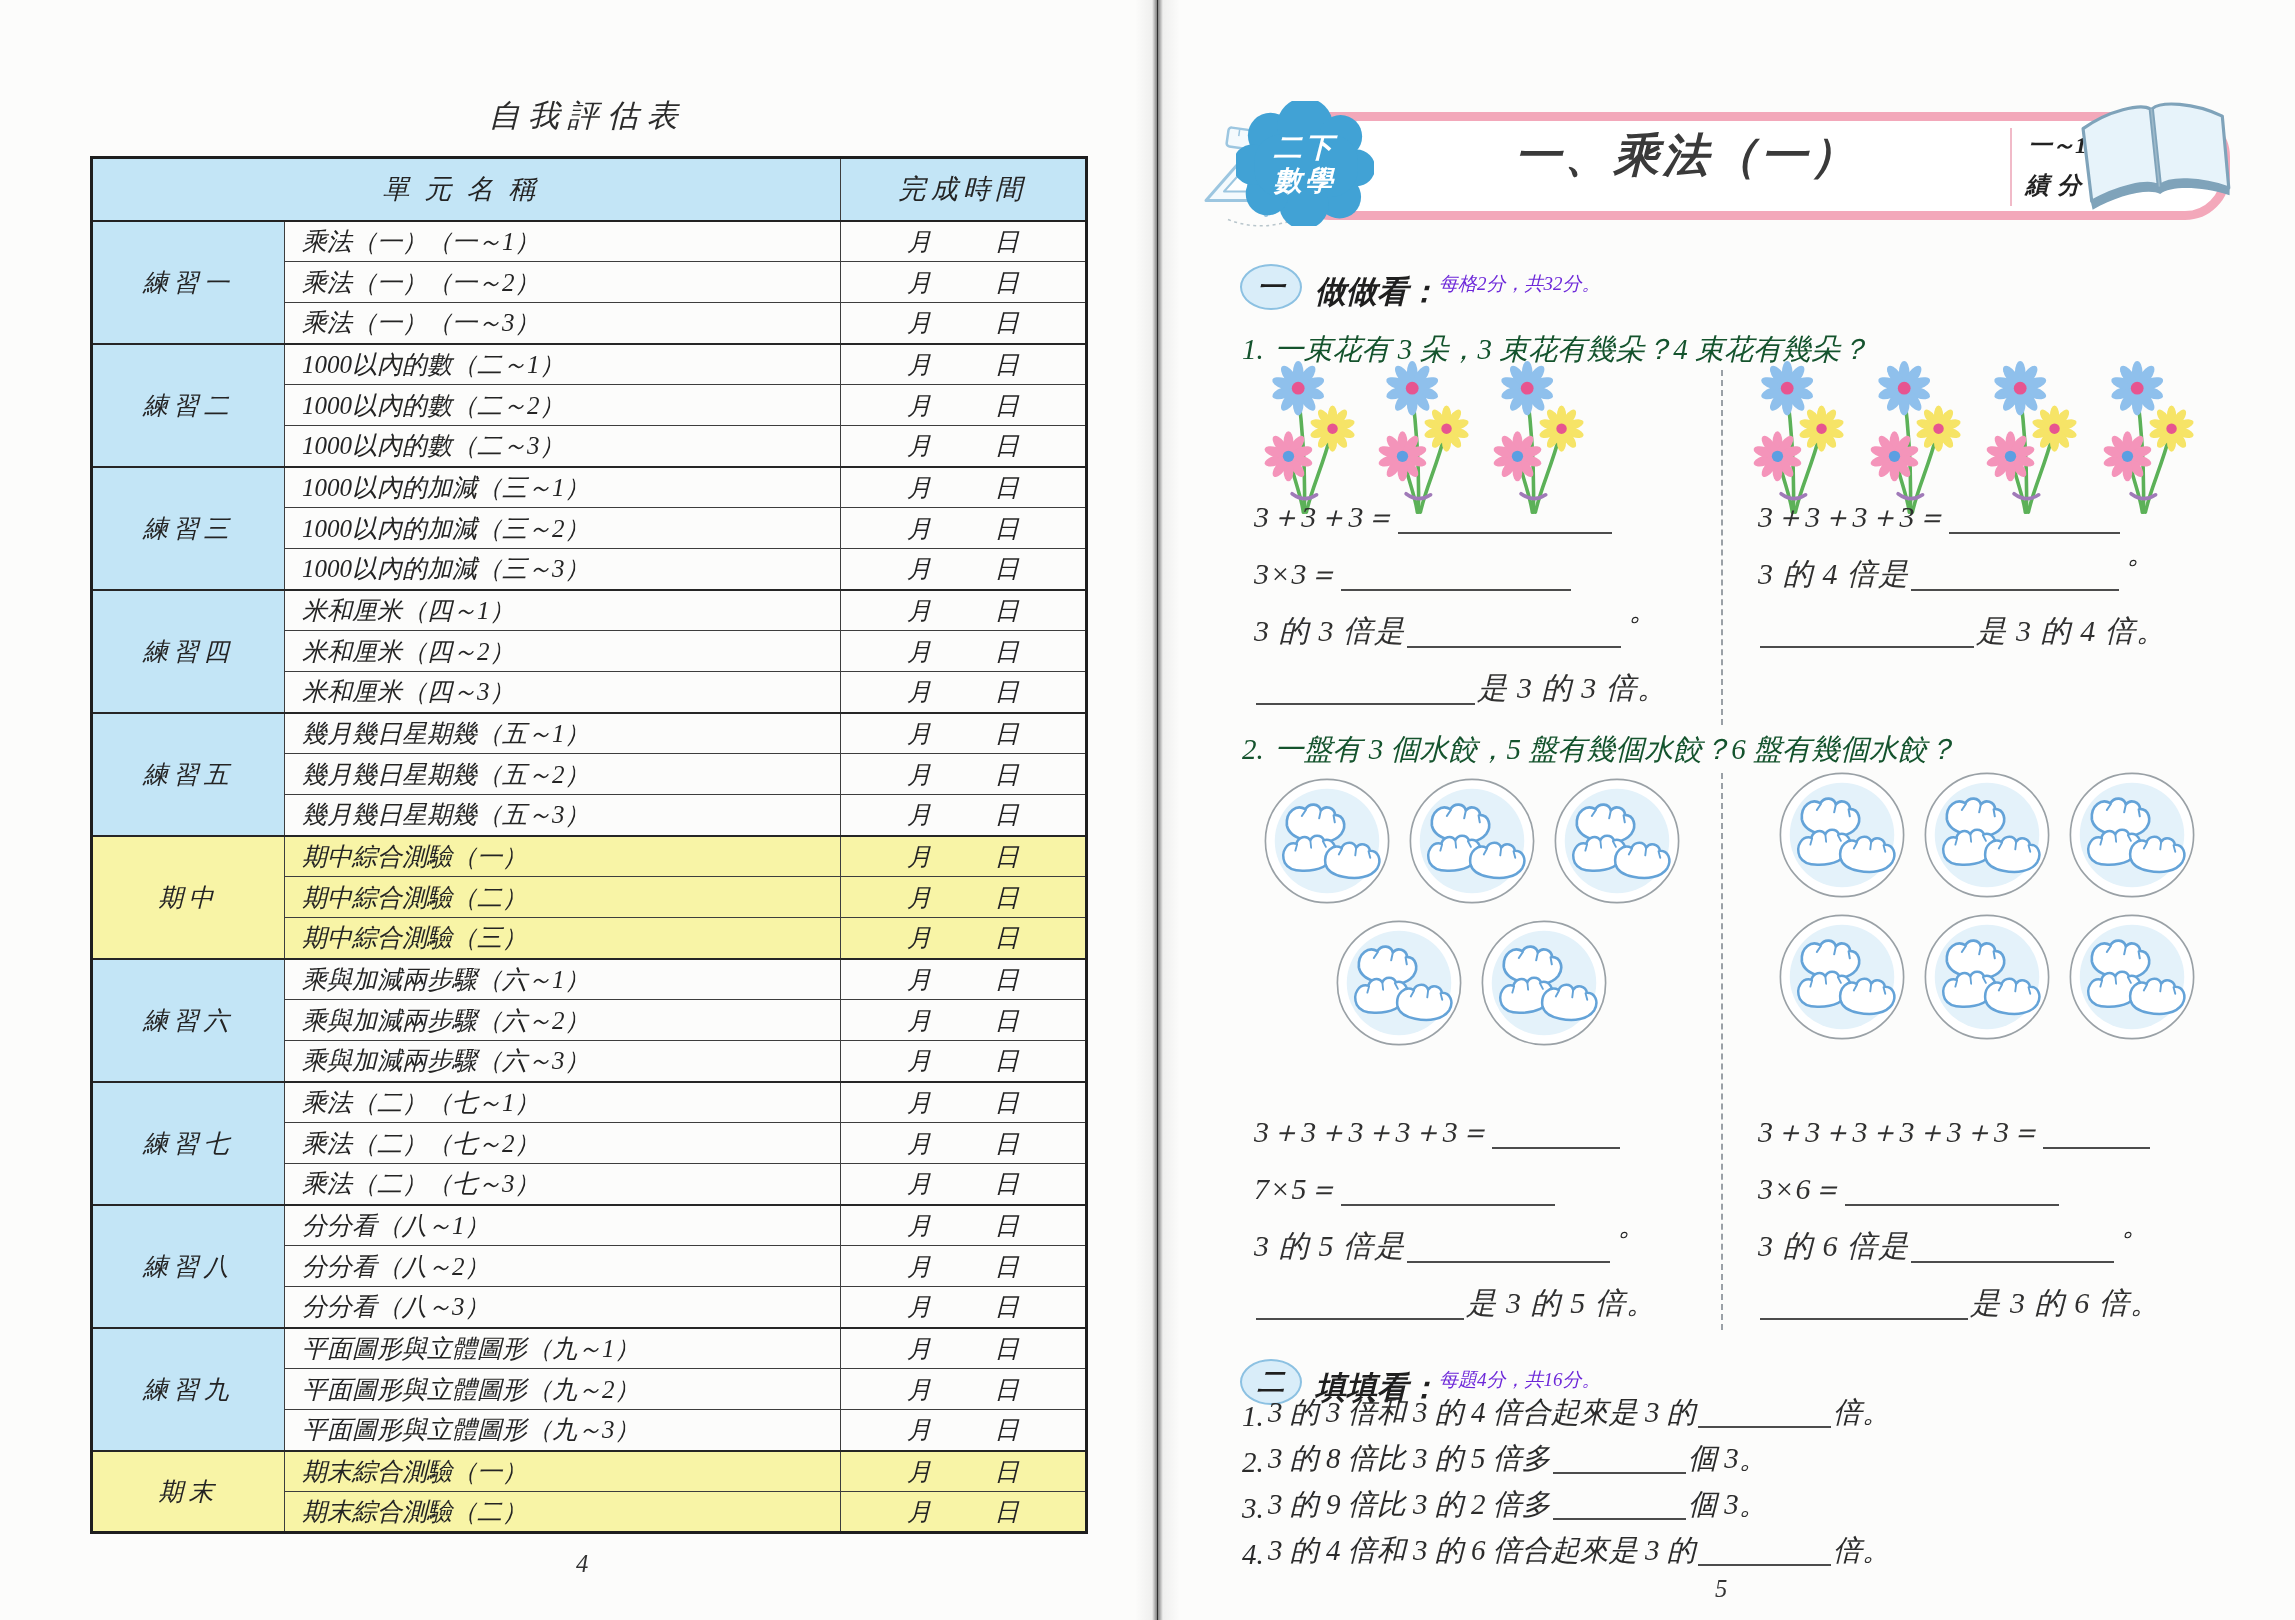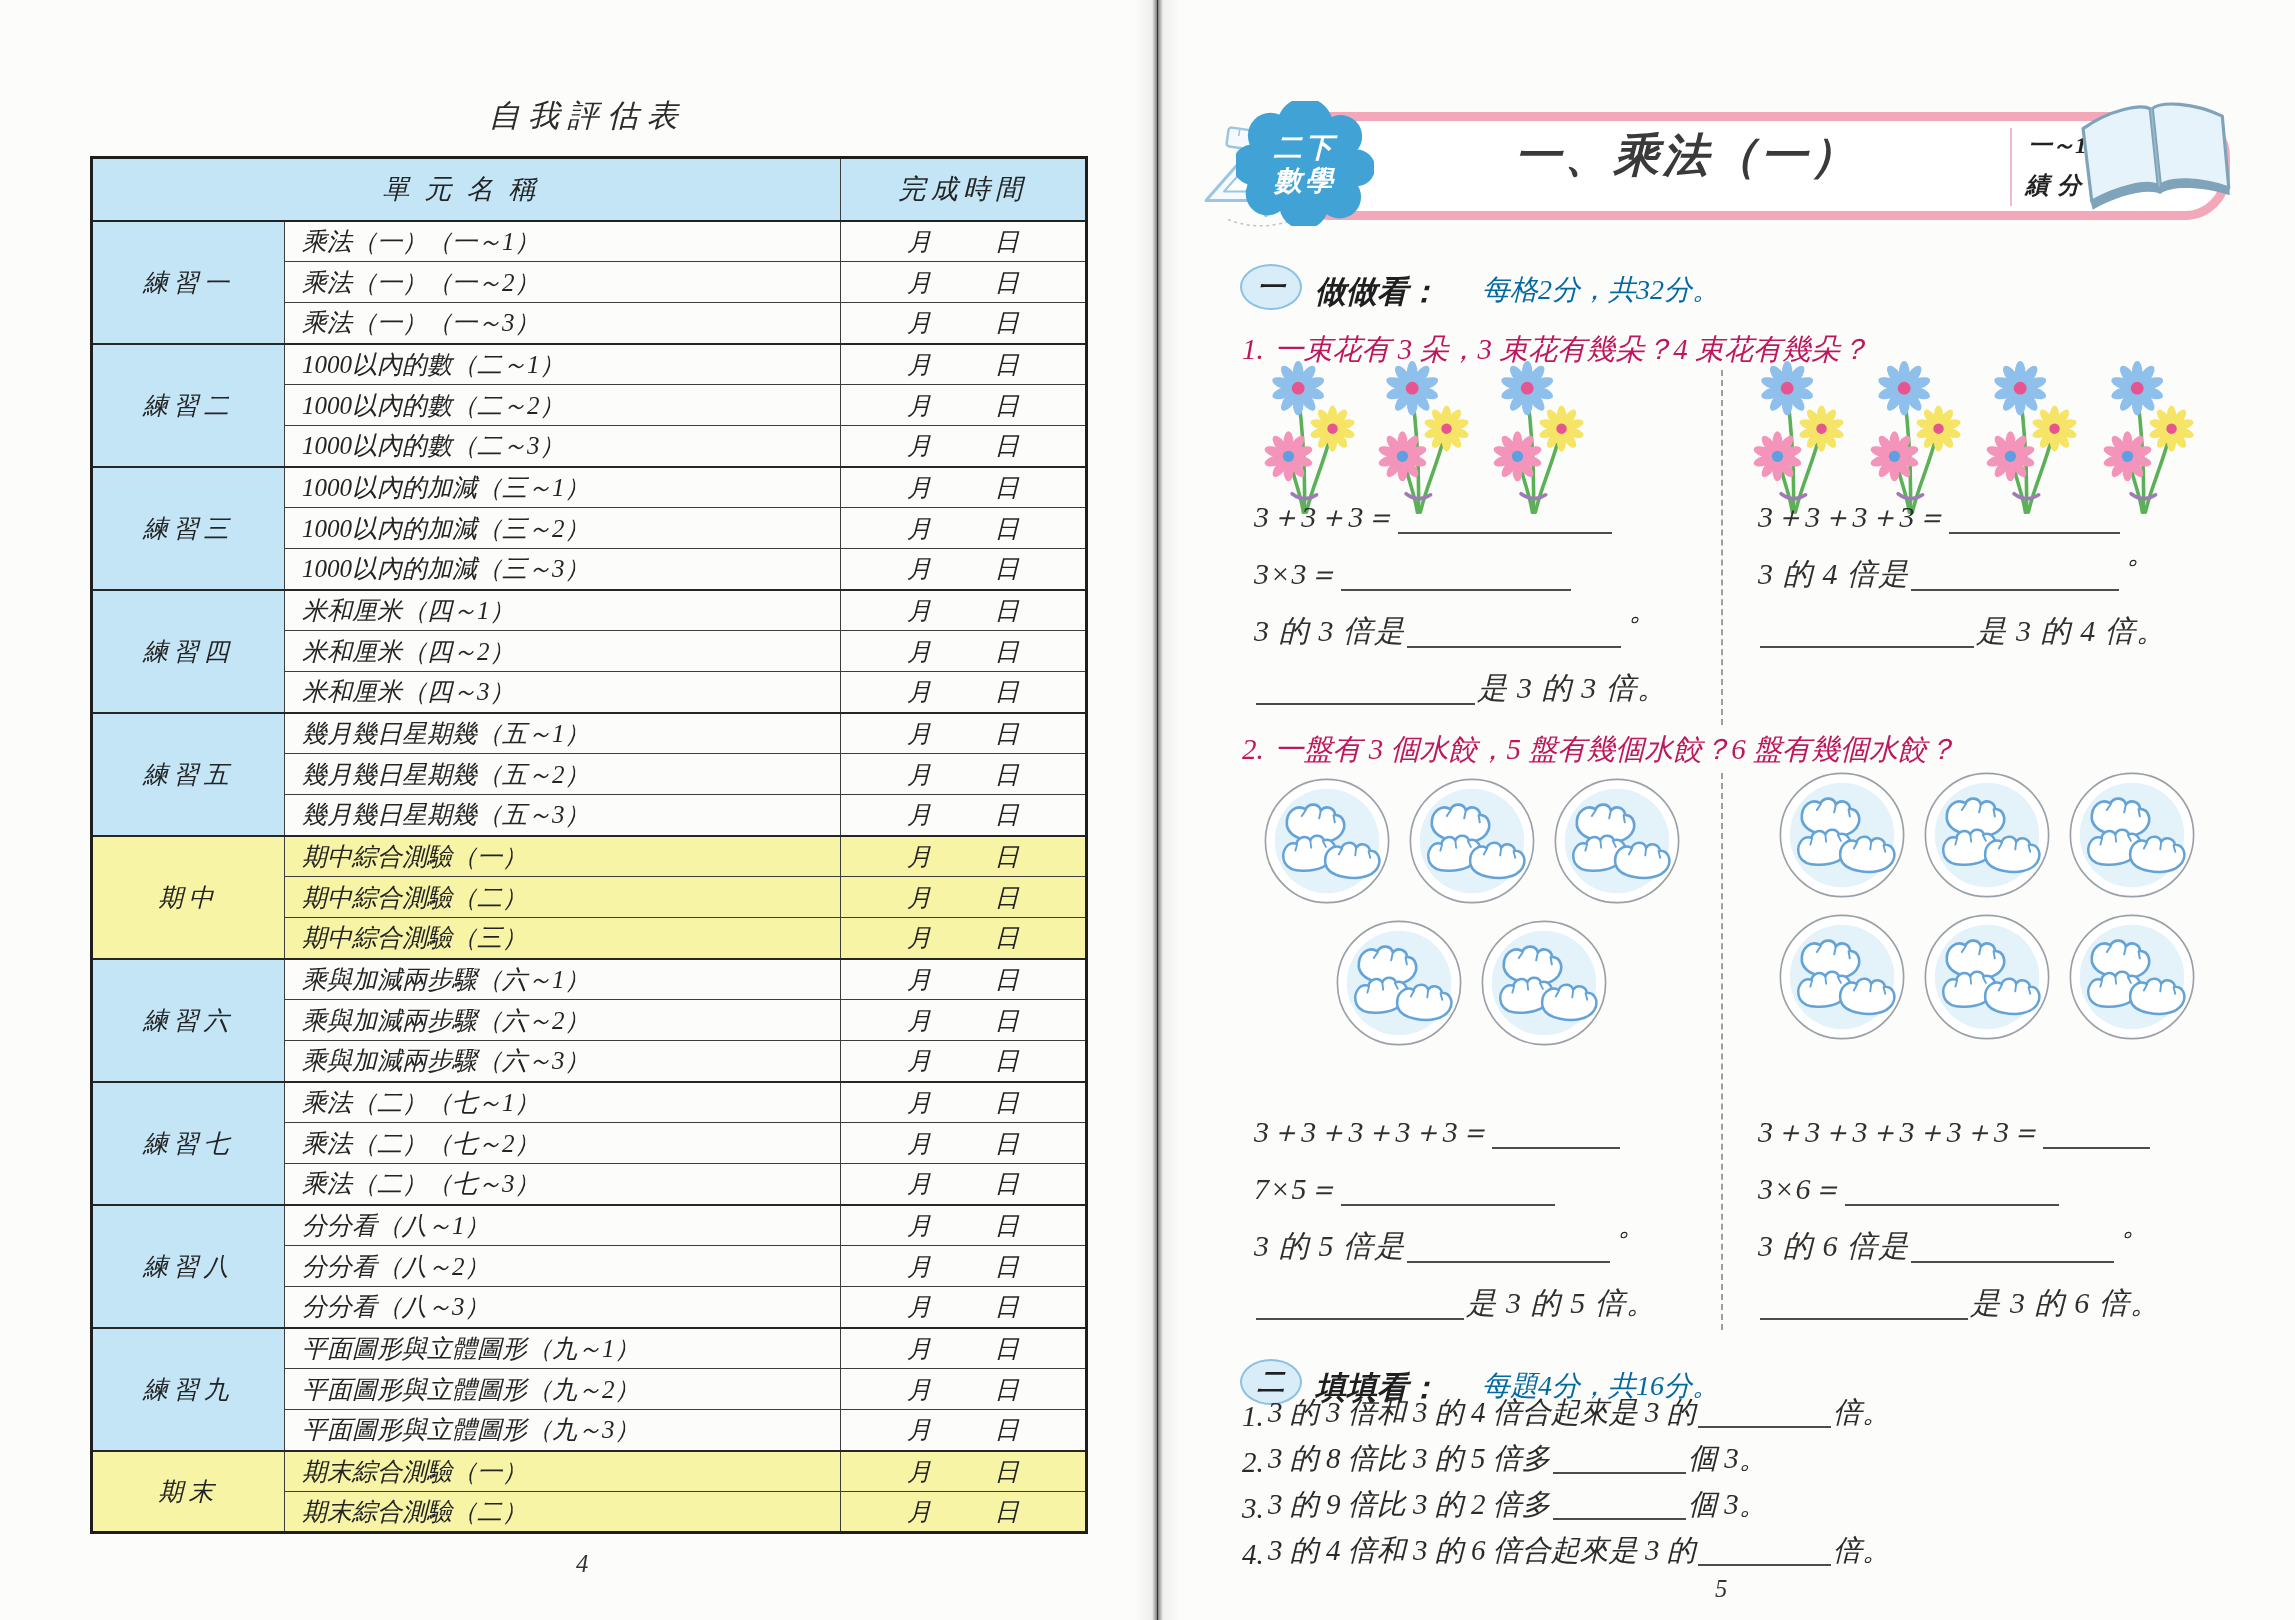--- a/index.html
+++ b/index.html
@@ -45,22 +45,22 @@
     justify-content:center;color:#fff;font-weight:bold;font-size:28px;line-height:1.18;
     letter-spacing:3.2px;font-family:"Liberation Sans","DejaVu Sans",sans-serif;}
   .book{position:absolute;left:2071px;top:89px;width:170px;height:130px;}
 
   
   .sbadge{position:absolute;width:62px;height:46px;box-sizing:border-box;border:2.1px solid #8cc1e2;
     border-radius:50%;background:#d9edf9;display:flex;align-items:center;justify-content:center;
     font-size:27px;font-weight:bold;color:#1f1f1f;}
   .sheading{position:absolute;display:flex;align-items:flex-start;white-space:nowrap;}
   .sheading .h1{font-size:31px;font-weight:bold;color:#1f1f1f;}
-  .sheading .h2{font-size:28px;color:#0369a1;margin-left:43px;}
-  .qline{position:absolute;font-size:29px;color:#be185d;white-space:nowrap;}
+  .sheading .h2{font-size:19px;color:#6d28d9;}
+  .qline{position:absolute;font-size:29px;color:#14532d;white-space:nowrap;}
   .qline .qnum{margin-right:10.7px;}
 
   
   .flowers{position:absolute;display:flex;}
   .flowers svg{width:109px;height:170px;}
   #flowers-left svg{margin-right:5.3px;}
   #flowers-right svg{margin-right:7.5px;}
   .plates{position:absolute;display:flex;flex-wrap:wrap;justify-content:center;
     row-gap:9.6px;column-gap:13px;}
   .plates svg{width:132px;height:132px;}

